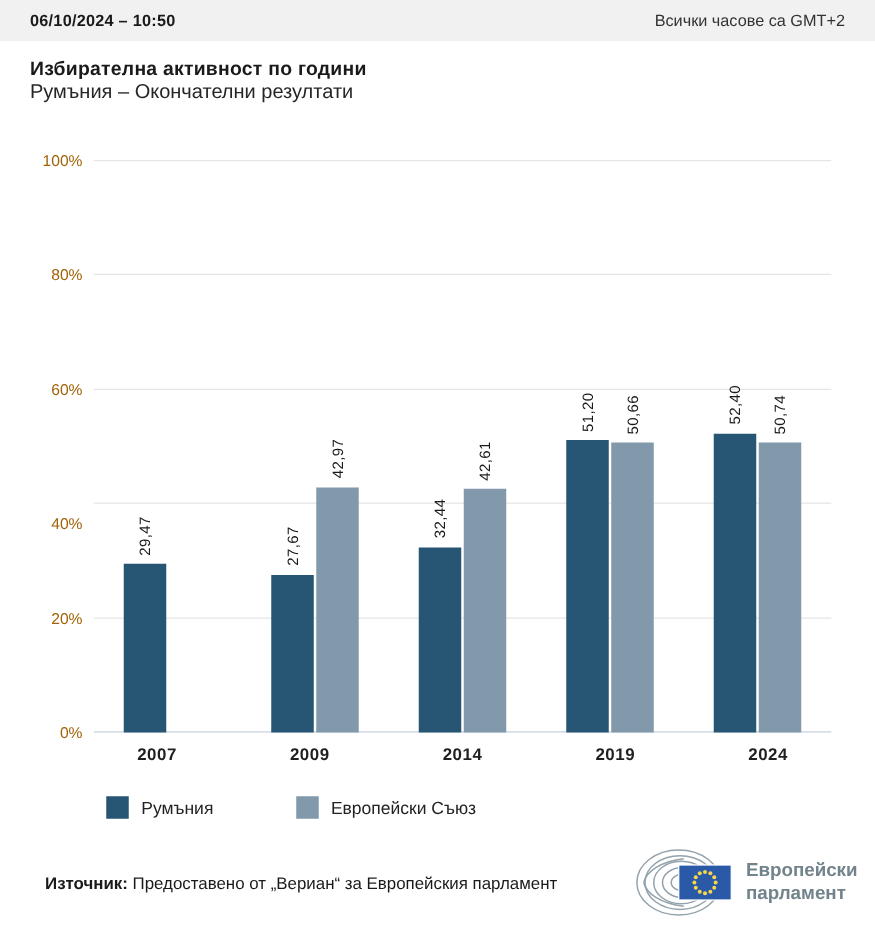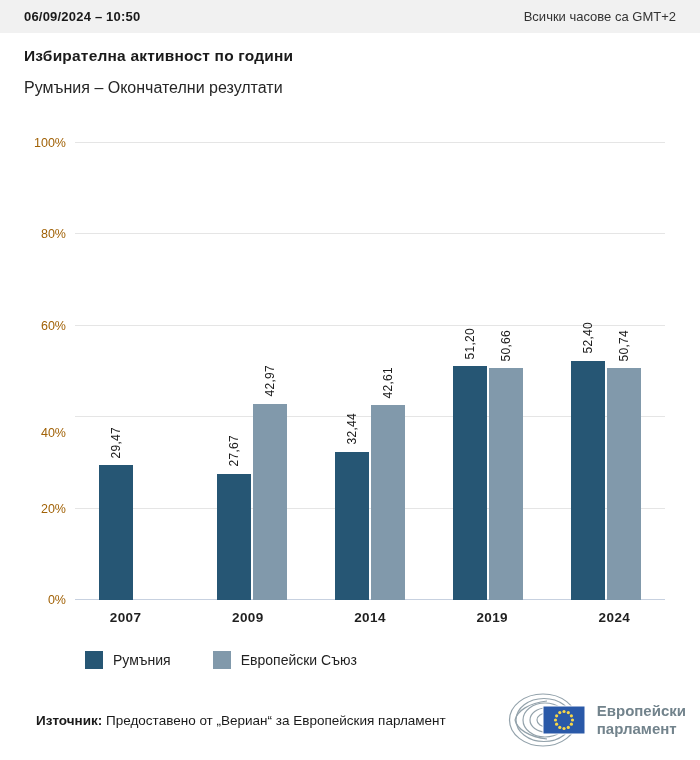--- a/index.html
+++ b/index.html
@@ -6,58 +6,58 @@
   html, body { width: 700px; height: 760px; background: #ffffff; overflow: hidden;
     font-family: "Liberation Sans", sans-serif; color: #1a1a1a; }
 
   .topbar { height: 33px; background: #f1f1f1; display: flex; align-items: center;
     justify-content: space-between; padding: 0 24px; }
   .topbar .date { font-size: 13px; font-weight: bold; color: #1a1a1a; letter-spacing: .2px; }
   .topbar .tz { font-size: 13px; color: #333; padding-left: 44px; }
 
   .titleblock { padding: 14px 24px 0 24px; }
   .title { font-size: 15.5px; font-weight: bold; color: #1a1a1a; letter-spacing: .2px; }
-  .subtitle { font-size: 16px; color: #262626; margin-top: 14px; }
+  .subtitle { font-size: 16px; color: #262626; }
 
   
   .chart-wrap { margin-top: 46px; }
   .plot { position: relative; height: 457px; margin-left: 75px; margin-right: 35px; }
   .gridline { position: absolute; left: 0; right: 0; height: 1px; background: #e5e5e5; }
   .gridline.baseline { background: #c7d1e0; }
   .ytick { position: absolute; right: calc(100% + 9px); transform: translateY(50%);
     font-size: 12.5px; color: #a16207; white-space: nowrap; }
   .groups { position: absolute; left: 0; right: 0; top: 0; bottom: 0; display: flex; }
   .group { flex: 1 1 0; display: flex; align-items: flex-end; justify-content: center; gap: 2px; }
   .slot { width: 34px; display: flex; flex-direction: column; align-items: center;
     justify-content: flex-end; }
   .val { writing-mode: vertical-rl; transform: rotate(180deg); font-size: 12px;
     color: #1a1a1a; margin-bottom: 7px; letter-spacing: .3px; white-space: nowrap; }
   .bar { width: 34px; }
 
   .x-axis { display: flex; margin-left: 75px; margin-right: 35px; gap: 21px; }
   .xlabel { flex: 1 1 0; text-align: center; font-size: 13.5px; font-weight: bold;
     color: #1f1f1f; padding-top: 10px; letter-spacing: .4px; }
 
-  .legend { display: flex; gap: 42px; margin: 26px 0 0 85px; align-items: center; }
+  .legend { display: flex; gap: 66px; margin: 26px 0 0 85px; align-items: center; }
   .legend-item { display: flex; align-items: center; gap: 10px; }
   .swatch { width: 18px; height: 18px; }
   .legend-label { font-size: 14px; color: #222; }
 
   .footer { display: flex; justify-content: space-between; align-items: center;
     padding: 0 14px 0 36px; margin-top: 22px; }
   .source { font-size: 13.5px; color: #1a1a1a; }
   .source .src-label { font-weight: bold; }
   .ep-logo { display: flex; align-items: center; gap: 8px; }
   .ep-logo-text { font-size: 15px; font-weight: bold; color: #72838c; line-height: 1.17; }
 </style>
 </head>
 <body>
 
 <div class="topbar">
-  <span class="date">06/09/2024 – 10:50</span>
+  <span class="date">06/10/2024 – 10:50</span>
   <span class="tz">Всички часове са GMT+2</span>
 </div>
 
 <div class="titleblock">
   <div class="title">Избирателна активност по години</div>
   <div class="subtitle">Румъния – Окончателни резултати</div>
 </div>
 
 <div class="chart-wrap">
   <div class="plot">

